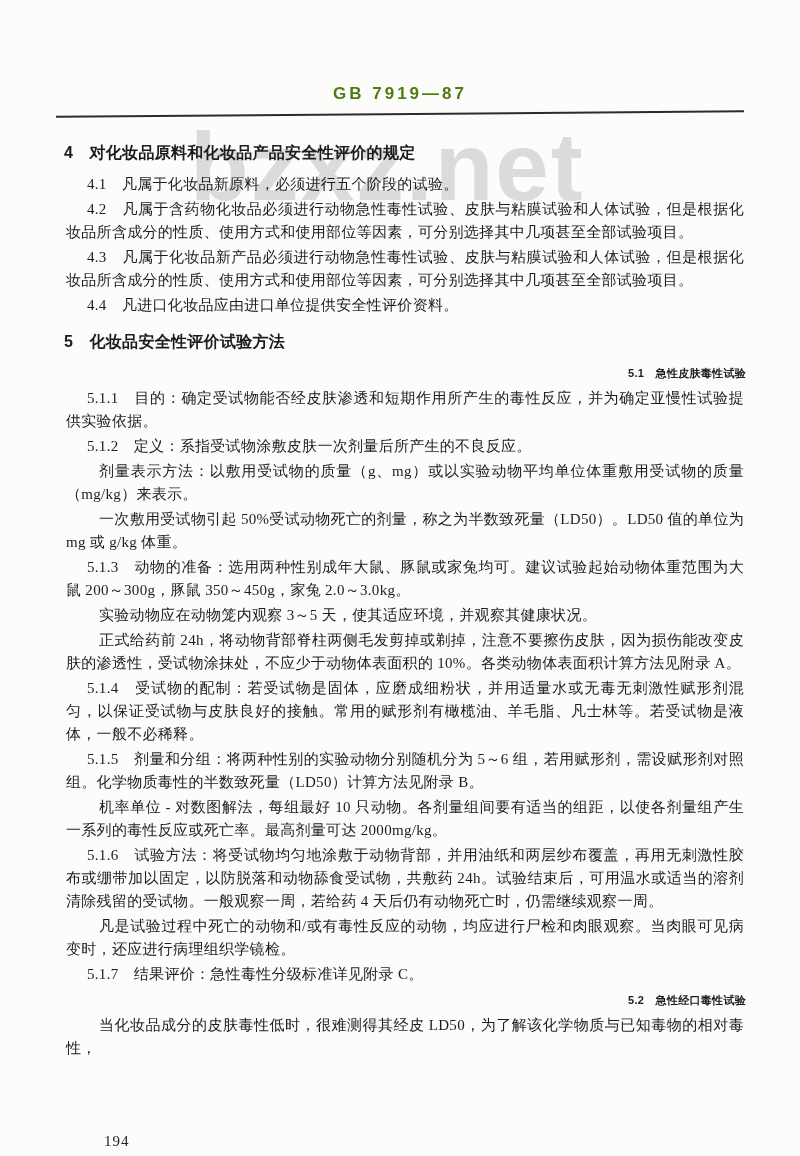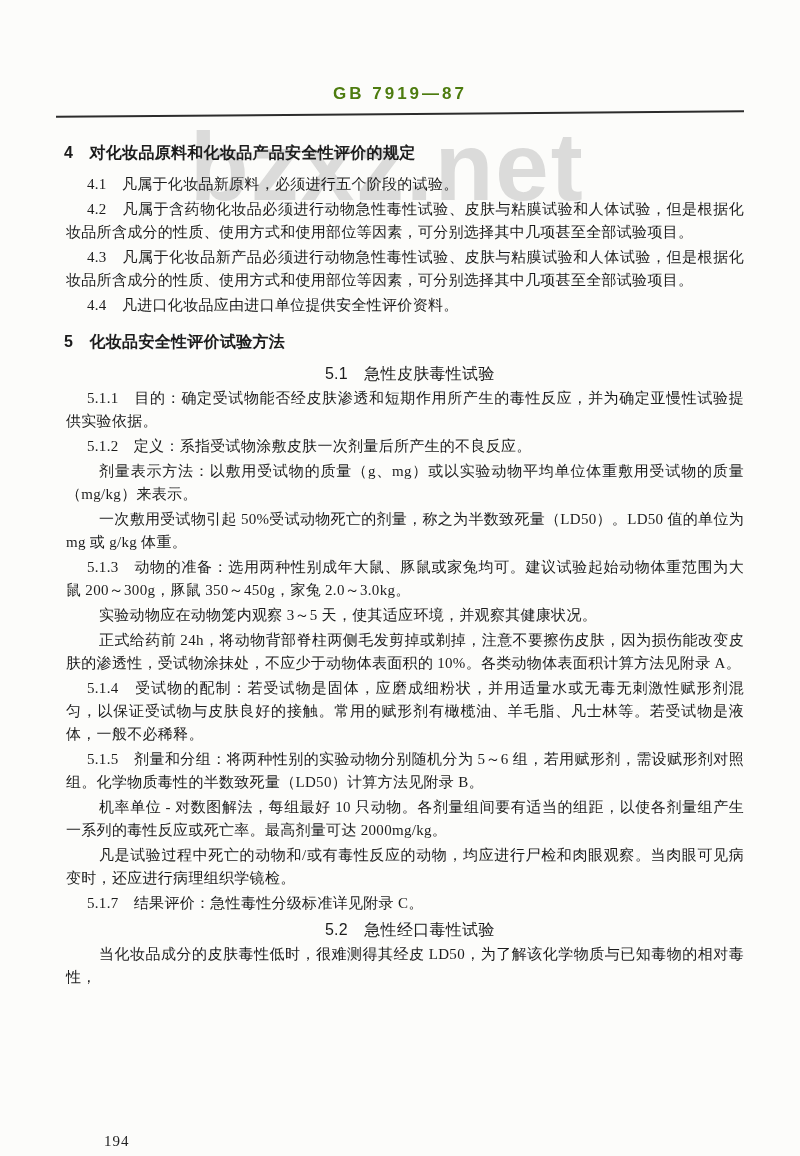--- a/index.html
+++ b/index.html
@@ -63,25 +63,25 @@
   .doc-body p.h2 {
     font-family: "Liberation Sans", "DejaVu Sans", sans-serif;
     font-weight: bold;
     font-size: 16px;
     margin: 13px 0 9px 0;
     text-indent: 0;
     text-align: left;
   }
   .doc-body p.h3 {
     font-family: "Liberation Sans", "DejaVu Sans", sans-serif;
-    font-weight: normal;
-    font-size: 16px;
+    font-weight: bold;
+    font-size: 11px;
     margin: 3px 0 2px 0;
     text-indent: 0.6em;
-    text-align: center;
+    text-align: right;
   }
   .doc-body p.clause {
     text-indent: 1.4em;
   }
   .doc-body p.body {
     text-indent: 2.2em;
   }
   .page-number {
     position: absolute;
     left: 104px;
@@ -114,20 +114,21 @@
         <p class="clause">5.1.1　目的：确定受试物能否经皮肤渗透和短期作用所产生的毒性反应，并为确定亚慢性试验提供实验依据。</p>
         <p class="clause">5.1.2　定义：系指受试物涂敷皮肤一次剂量后所产生的不良反应。</p>
         <p class="body">剂量表示方法：以敷用受试物的质量（g、mg）或以实验动物平均单位体重敷用受试物的质量（mg/kg）来表示。</p>
         <p class="body">一次敷用受试物引起 50%受试动物死亡的剂量，称之为半数致死量（LD50）。LD50 值的单位为 mg 或 g/kg 体重。</p>
         <p class="clause">5.1.3　动物的准备：选用两种性别成年大鼠、豚鼠或家兔均可。建议试验起始动物体重范围为大鼠 200～300g，豚鼠 350～450g，家兔 2.0～3.0kg。</p>
         <p class="body">实验动物应在动物笼内观察 3～5 天，使其适应环境，并观察其健康状况。</p>
         <p class="body">正式给药前 24h，将动物背部脊柱两侧毛发剪掉或剃掉，注意不要擦伤皮肤，因为损伤能改变皮肤的渗透性，受试物涂抹处，不应少于动物体表面积的 10%。各类动物体表面积计算方法见附录 A。</p>
         <p class="clause">5.1.4　受试物的配制：若受试物是固体，应磨成细粉状，并用适量水或无毒无刺激性赋形剂混匀，以保证受试物与皮肤良好的接触。常用的赋形剂有橄榄油、羊毛脂、凡士林等。若受试物是液体，一般不必稀释。</p>
         <p class="clause">5.1.5　剂量和分组：将两种性别的实验动物分别随机分为 5～6 组，若用赋形剂，需设赋形剂对照组。化学物质毒性的半数致死量（LD50）计算方法见附录 B。</p>
         <p class="body">机率单位 - 对数图解法，每组最好 10 只动物。各剂量组间要有适当的组距，以使各剂量组产生一系列的毒性反应或死亡率。最高剂量可达 2000mg/kg。</p>
+        <p class="clause">5.1.6　试验方法：将受试物均匀地涂敷于动物背部，并用油纸和两层纱布覆盖，再用无刺激性胶布或绷带加以固定，以防脱落和动物舔食受试物，共敷药 24h。试验结束后，可用温水或适当的溶剂清除残留的受试物。一般观察一周，若给药 4 天后仍有动物死亡时，仍需继续观察一周。</p>
         <p class="body">凡是试验过程中死亡的动物和/或有毒性反应的动物，均应进行尸检和肉眼观察。当肉眼可见病变时，还应进行病理组织学镜检。</p>
         <p class="clause">5.1.7　结果评价：急性毒性分级标准详见附录 C。</p>
         <p class="h3">5.2　急性经口毒性试验</p>
         <p class="body">当化妆品成分的皮肤毒性低时，很难测得其经皮 LD50，为了解该化学物质与已知毒物的相对毒性，</p>
       </div>
   </div>
 
   <div class="page-number">194</div>
 </div>
 

